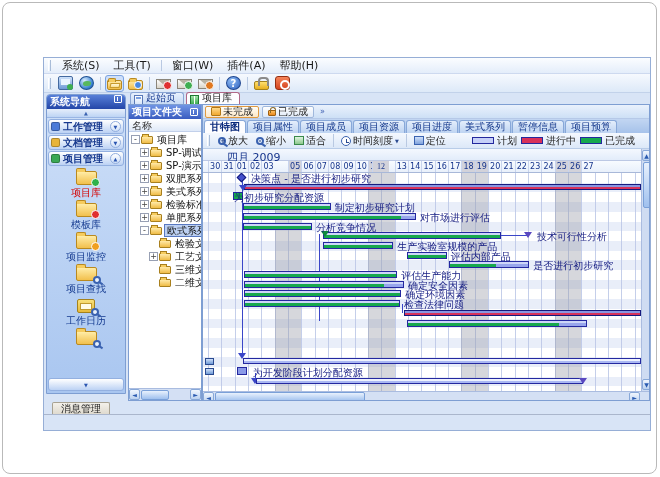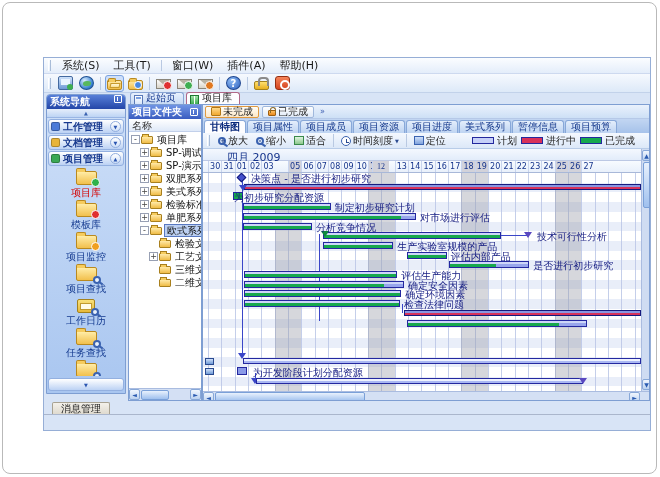--- a/index.html
+++ b/index.html
@@ -251,26 +251,20 @@
           <div class="sb-item">
             <div class="calico">
               <div class="badge-mag"></div>
             </div>
             <div class="sb-label">工作日历</div>
           </div>
           <div class="sb-item">
             <div class="fold">
               <div class="badge-mag"></div>
             </div>
-            <div class="sb-label">任务查找</div>
-          </div>
-          <div class="sb-item">
-            <div class="fold">
-              <div class="badge-mag"></div>
-            </div>
           </div>
         </div>
     <div class="sb-foot"><span>▼</span></div>
   </div>
 
   <div class="doc-tabs" id="doc-tabs">
         <div class="dtab">
           <div class="dti dti-page"></div>
           <div>起始页</div>
         </div>

